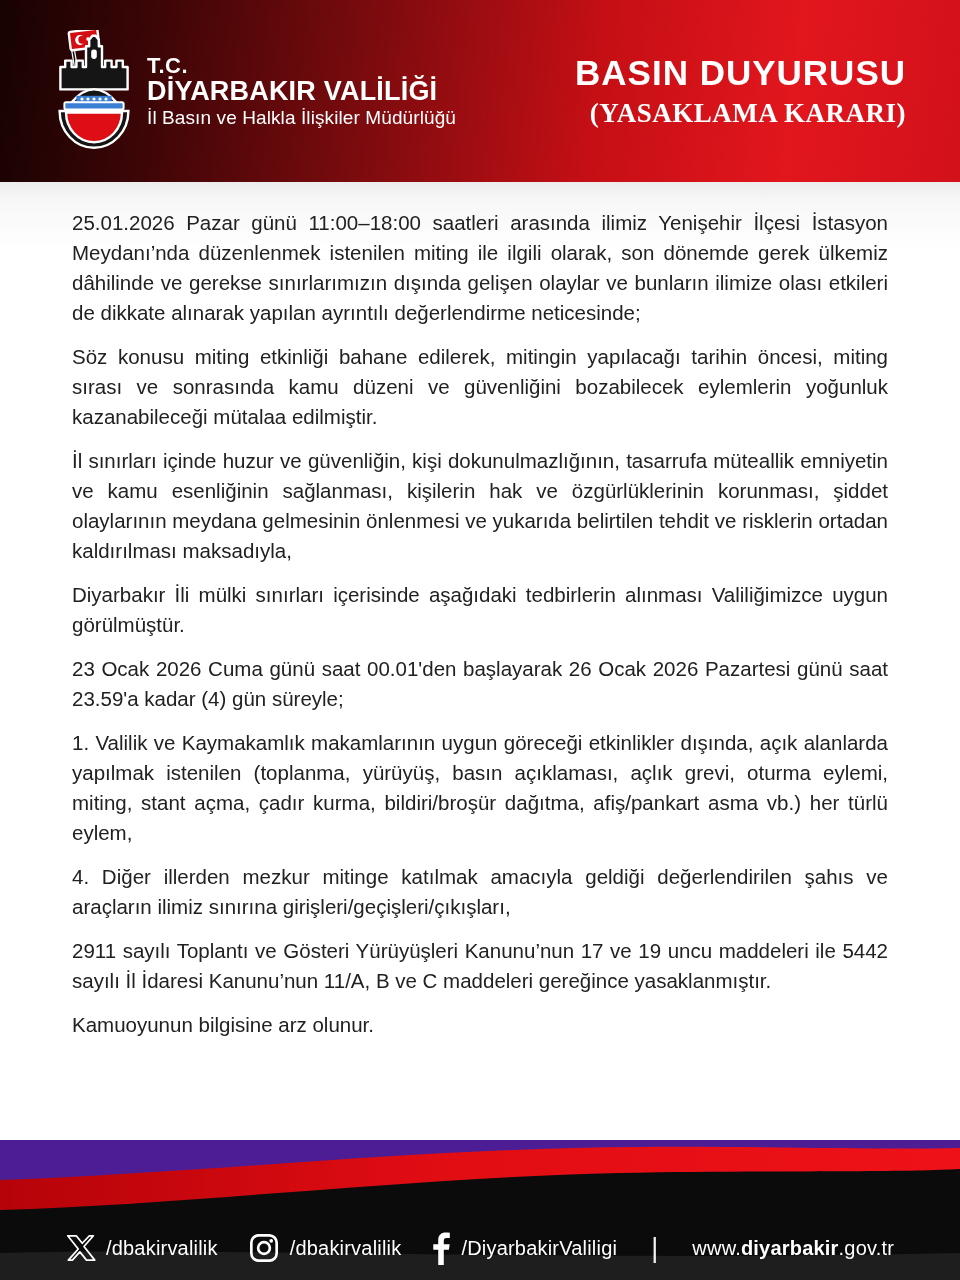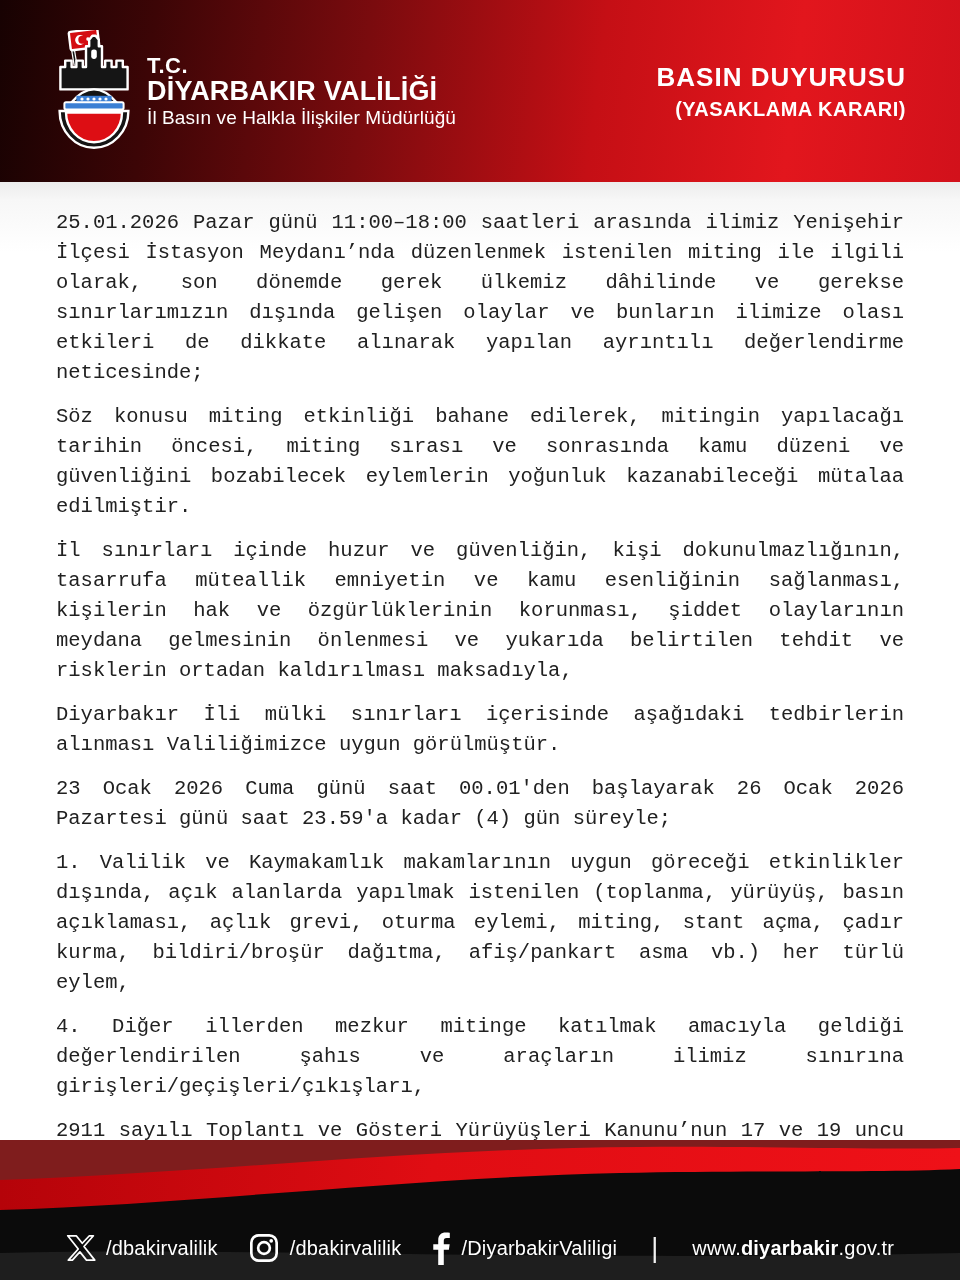--- a/index.html
+++ b/index.html
@@ -1,43 +1,43 @@
 <!DOCTYPE html>
 <html><head>
 <meta charset="utf-8">
 <style>
   html,body{margin:0;padding:0;}
   body{width:960px;height:1280px;overflow:hidden;background:#fff;
        font-family:"Liberation Sans", sans-serif;}
-  .page{position:relative;width:960px;height:1280px;background:#7f1d1d;overflow:hidden;}
+  .page{position:relative;width:960px;height:1280px;background:#4c1d95;overflow:hidden;}
 
   
   .header{
     height:182px;box-sizing:border-box;
     background:linear-gradient(97deg,#170202 0%,#3c0506 16%,#7a0b0e 38%,#c50f15 62%,#e2161d 82%,#d2111b 100%);
     display:flex;align-items:center;justify-content:space-between;
     padding:0 54px;
   }
   .brand{display:flex;align-items:center;gap:13px;}
   .brand-text{color:#fff;line-height:1.05;}
   .brand-tc{font-size:22px;font-weight:800;letter-spacing:.5px;}
   .brand-org{font-size:27px;font-weight:800;letter-spacing:.2px;white-space:nowrap;}
   .brand-sub{font-size:19px;font-weight:400;margin-top:3px;letter-spacing:.1px;white-space:nowrap;}
   .headline{text-align:right;color:#fff;}
-  .headline-title{font-size:26px;font-weight:800;letter-spacing:1px;white-space:nowrap;}
-  .headline-sub{font-size:20px;font-weight:600;margin-top:5px;letter-spacing:.5px;white-space:nowrap;}
+  .headline-title{font-size:35px;font-weight:800;letter-spacing:1px;white-space:nowrap;}
+  .headline-sub{font-size:27px;font-weight:600;margin-top:5px;letter-spacing:.5px;white-space:nowrap;font-family:Liberation Serif, serif;}
 
   
   .content{
     height:958px;box-sizing:border-box;overflow:hidden;
     padding:26px 56px 0;
     background:linear-gradient(180deg,#ececec 0,#f7f7f7 18px,#ffffff 70px);
     color:#212121;font-size:20.5px;line-height:30px;text-align:justify;
   }
-  .content p{margin:0 0 14px;font-family:Liberation Mono, monospace;}
+  .content p{margin:0 16px 14px;}
 
   
   .footer{position:absolute;left:0;bottom:0;width:960px;height:140px;}
   .waves{position:absolute;left:0;top:0;width:100%;height:100%;display:block;}
   .social-row{
     position:absolute;left:0;right:0;bottom:15px;
     display:flex;align-items:center;justify-content:center;gap:30px;
     color:#fff;font-size:20px;letter-spacing:.2px;
   }
   .social-item{display:flex;align-items:center;gap:10px;cursor:pointer;}

